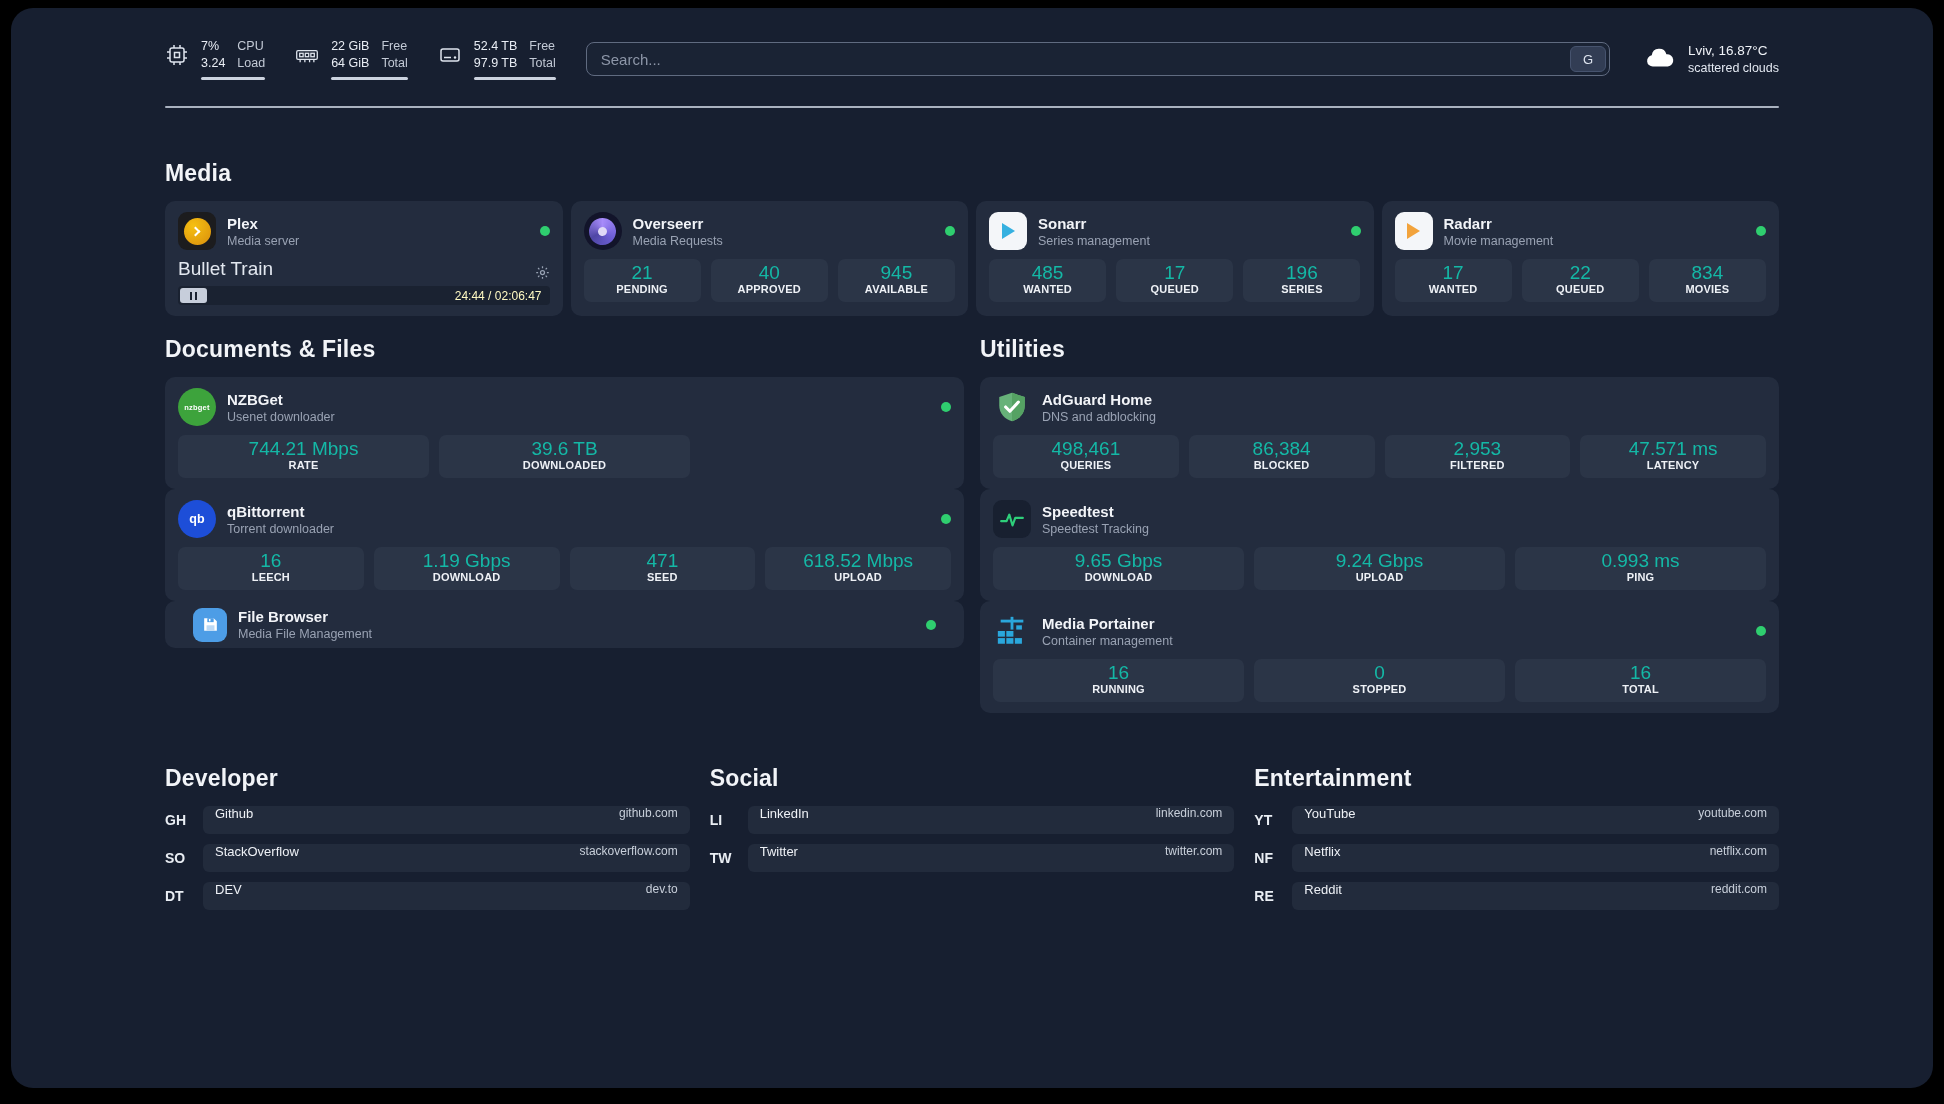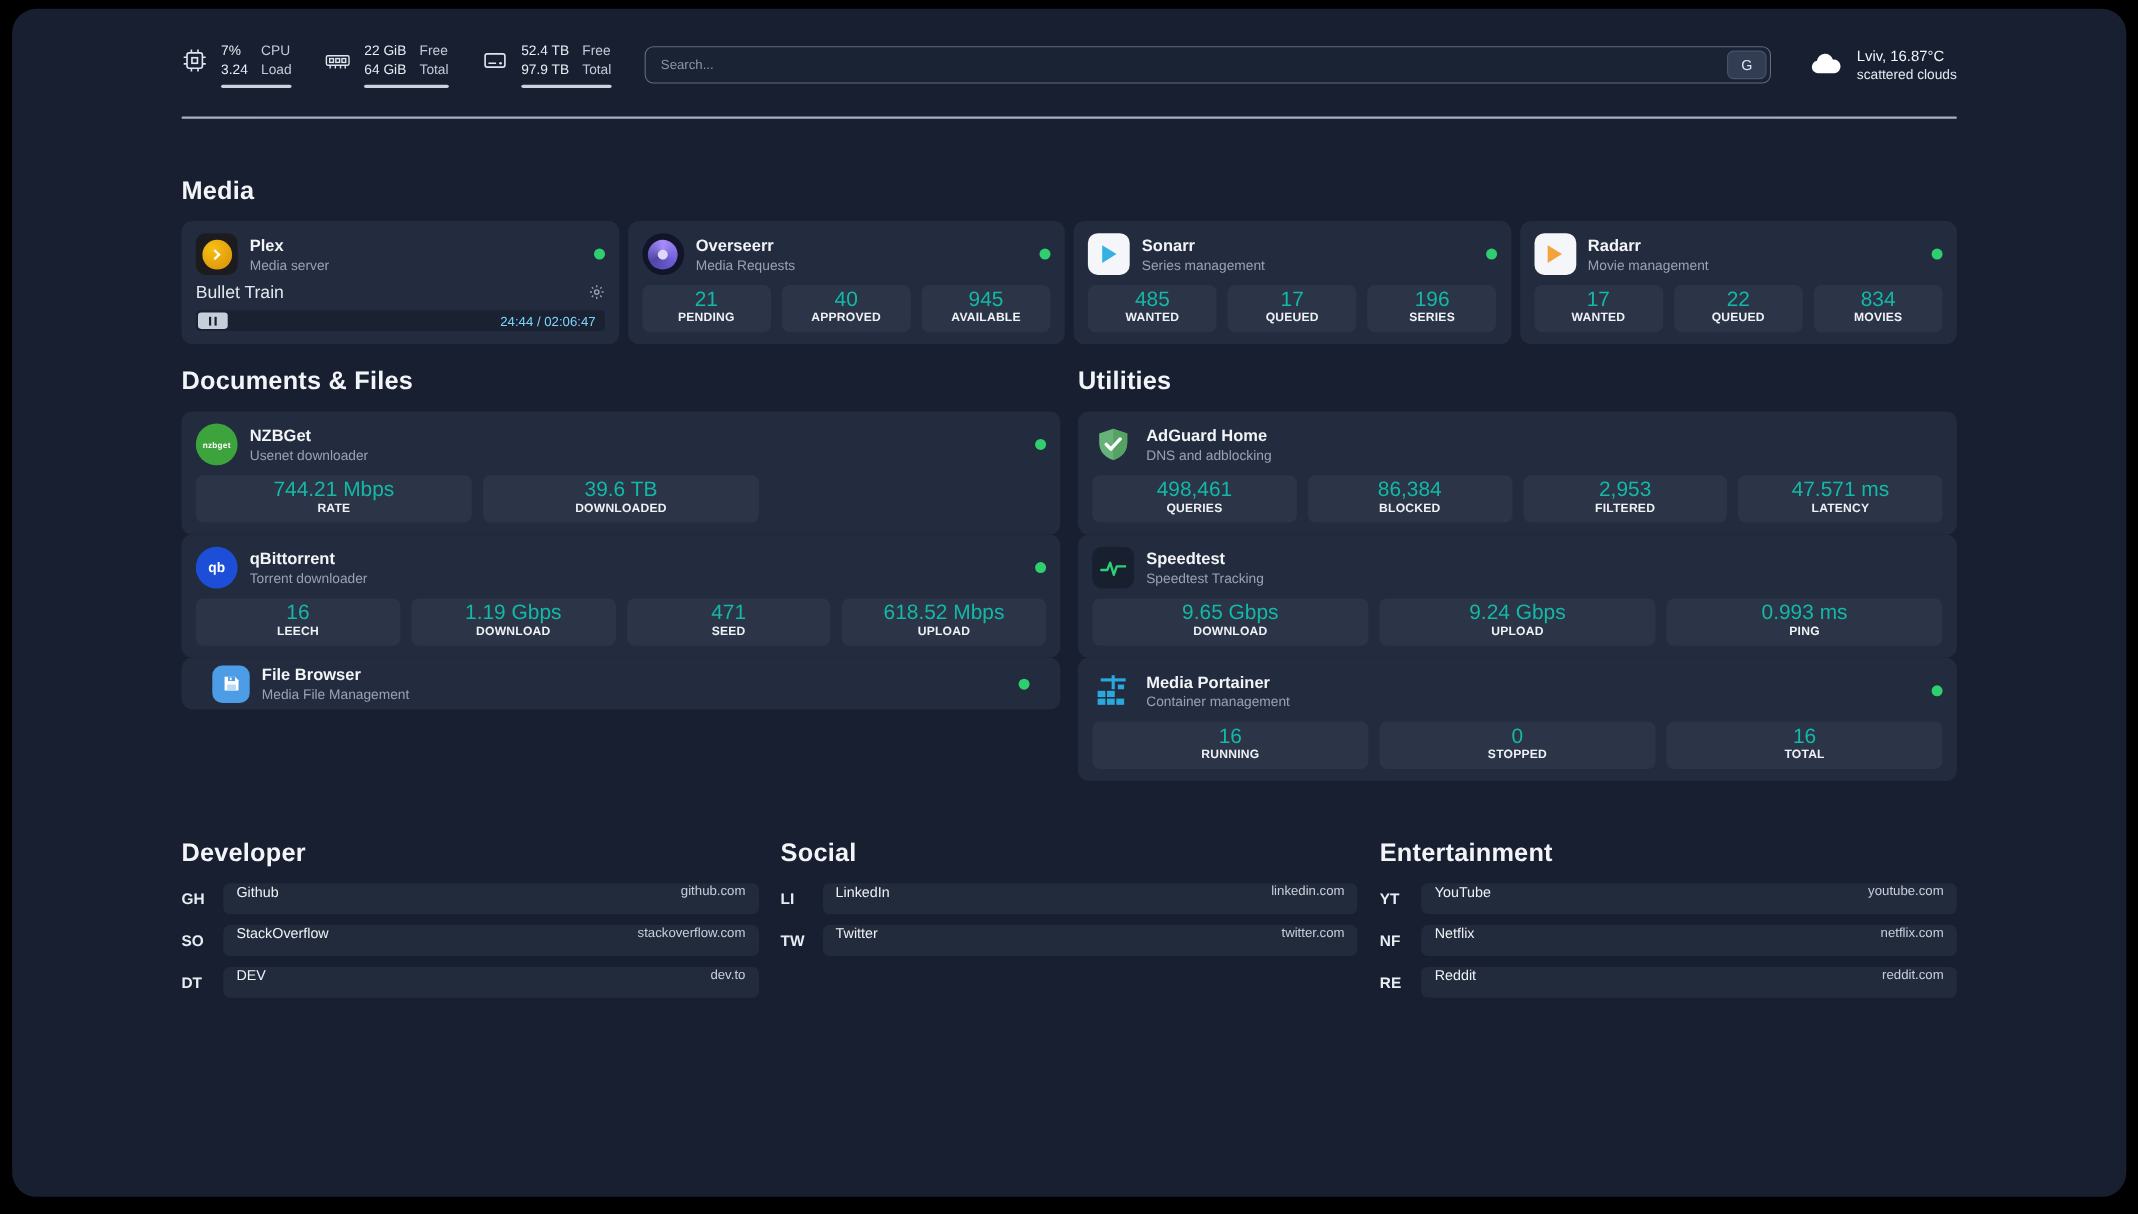--- a/index.html
+++ b/index.html
@@ -12,21 +12,21 @@
   .topbar{display:flex;align-items:center;gap:30px}
   .metric{display:flex;flex-direction:column}
   .metric-top{display:flex;align-items:center;gap:12px}
   .m-icon{width:24px;height:24px;color:#dfe5ee;display:flex;flex-shrink:0}
   .m-icon svg{width:100%;height:100%}
   .m-col{display:flex;flex-direction:column;font-size:12.5px;line-height:17px}
   .m-col.vals{color:#e9edf4}
   .m-col.labs{color:#c3cad6}
   .m-bar{height:3px;background:#ccd3df;border-radius:2px;margin-top:5px;margin-left:36px}
   .searchwrap{flex:1;position:relative;display:flex;align-items:center}
-  .search{width:100%;height:34px;background:#1a2334;border:1px solid #606b80;border-radius:8px;color:#e8ecf3;font-size:12px;padding:0 50px 0 14px;outline:none;font-family:"Liberation Sans",sans-serif}
+  .search{width:100%;height:34px;background:#1a2334;border:1px solid #606b80;border-radius:8px;color:#e8ecf3;font-size:15px;padding:0 50px 0 14px;outline:none;font-family:"Liberation Sans",sans-serif}
   .search::placeholder{color:#8d96a8}
   .gbtn{position:absolute;right:4px;top:4px;bottom:4px;width:36px;background:#323d54;border:1px solid #46536e;border-radius:6px;color:#dfe5ef;font-size:13px;cursor:pointer;font-family:"Liberation Sans",sans-serif}
   .weather{display:flex;align-items:center;gap:10px;color:#f0f3f8;cursor:pointer}
   .w-icon{width:38px;height:30px;display:flex}
   .w-icon svg{width:100%;height:100%}
   .w-loc{font-size:13.5px;line-height:18px}
   .w-cond{font-size:12.5px;color:#e3e8f1;line-height:16px}
   .divider{border:0;height:2px;background:#c3cbd8;margin-top:26px;opacity:.85;border-radius:1px}
 
   
@@ -46,27 +46,27 @@
   .app-sub{font-size:12.5px;color:#99a2b3;line-height:16px}
   .dot{width:10px;height:10px;border-radius:50%;background:#2fce6f;margin-left:auto;align-self:center;flex-shrink:0}
   .stats{display:grid;gap:10px;margin-top:9px}
   .c3{grid-template-columns:repeat(3,1fr)}
   .c4{grid-template-columns:repeat(4,1fr)}
   .stat{background:#2b3547;border-radius:7px;padding:5px 4px;text-align:center}
   .stat-v{font-size:19px;color:#14b8a6;line-height:18px}
   .stat-l{font-size:11px;font-weight:700;color:#eef1f6;line-height:15px;letter-spacing:.2px}
 
   
-  .plex-np{display:flex;align-items:flex-start;margin-top:8px;font-size:16px;color:#e3e8f0}
+  .plex-np{display:flex;align-items:flex-end;margin-top:8px;font-size:19px;color:#e3e8f0}
   .gear{margin-left:auto;width:15px;height:15px;color:#98a2b3;display:flex;cursor:pointer}
   .gear svg{width:100%;height:100%}
   .plex-bar{margin-top:6px;height:19px;background:#1a2231;border-radius:4px;display:flex;align-items:center;padding:0 8px 0 2px}
   .pause{width:27px;height:15px;background:#c7cedb;border-radius:3px;display:flex;align-items:center;justify-content:center;gap:2.5px;cursor:pointer}
   .pause i{width:2.5px;height:8px;background:#1a2231;display:block}
-  .ptime{margin-left:auto;font-size:12px;color:#7dd3fc}
+  .ptime{margin-left:auto;font-size:12px;color:#fef9c3}
 
   
   .ic-plex{background:#1c1c1e}
   .plex-circle{width:27px;height:27px;border-radius:50%;background:radial-gradient(circle at 35% 30%,#f6c012,#d98e0c);display:flex;align-items:center;justify-content:center}
   .plex-chev{width:7px;height:7px;border-right:2.5px solid #fff;border-top:2.5px solid #fff;transform:rotate(45deg);margin-left:-3px}
   .ic-overseerr{background:#12142a;border-radius:50%}
   .ovsr-swirl{width:27px;height:27px;border-radius:50%;background:conic-gradient(from 220deg,#4f46a5,#a78bfa,#6d5ed6,#4f46a5);display:flex;align-items:center;justify-content:center;transform:rotate(20deg)}
   .ovsr-hole{width:9px;height:9px;border-radius:50%;background:#dfd9f7}
   .ic-sonarr,.ic-radarr{background:#f4f6f9}
   .tri{width:0;height:0;border-top:8px solid transparent;border-bottom:8px solid transparent}

